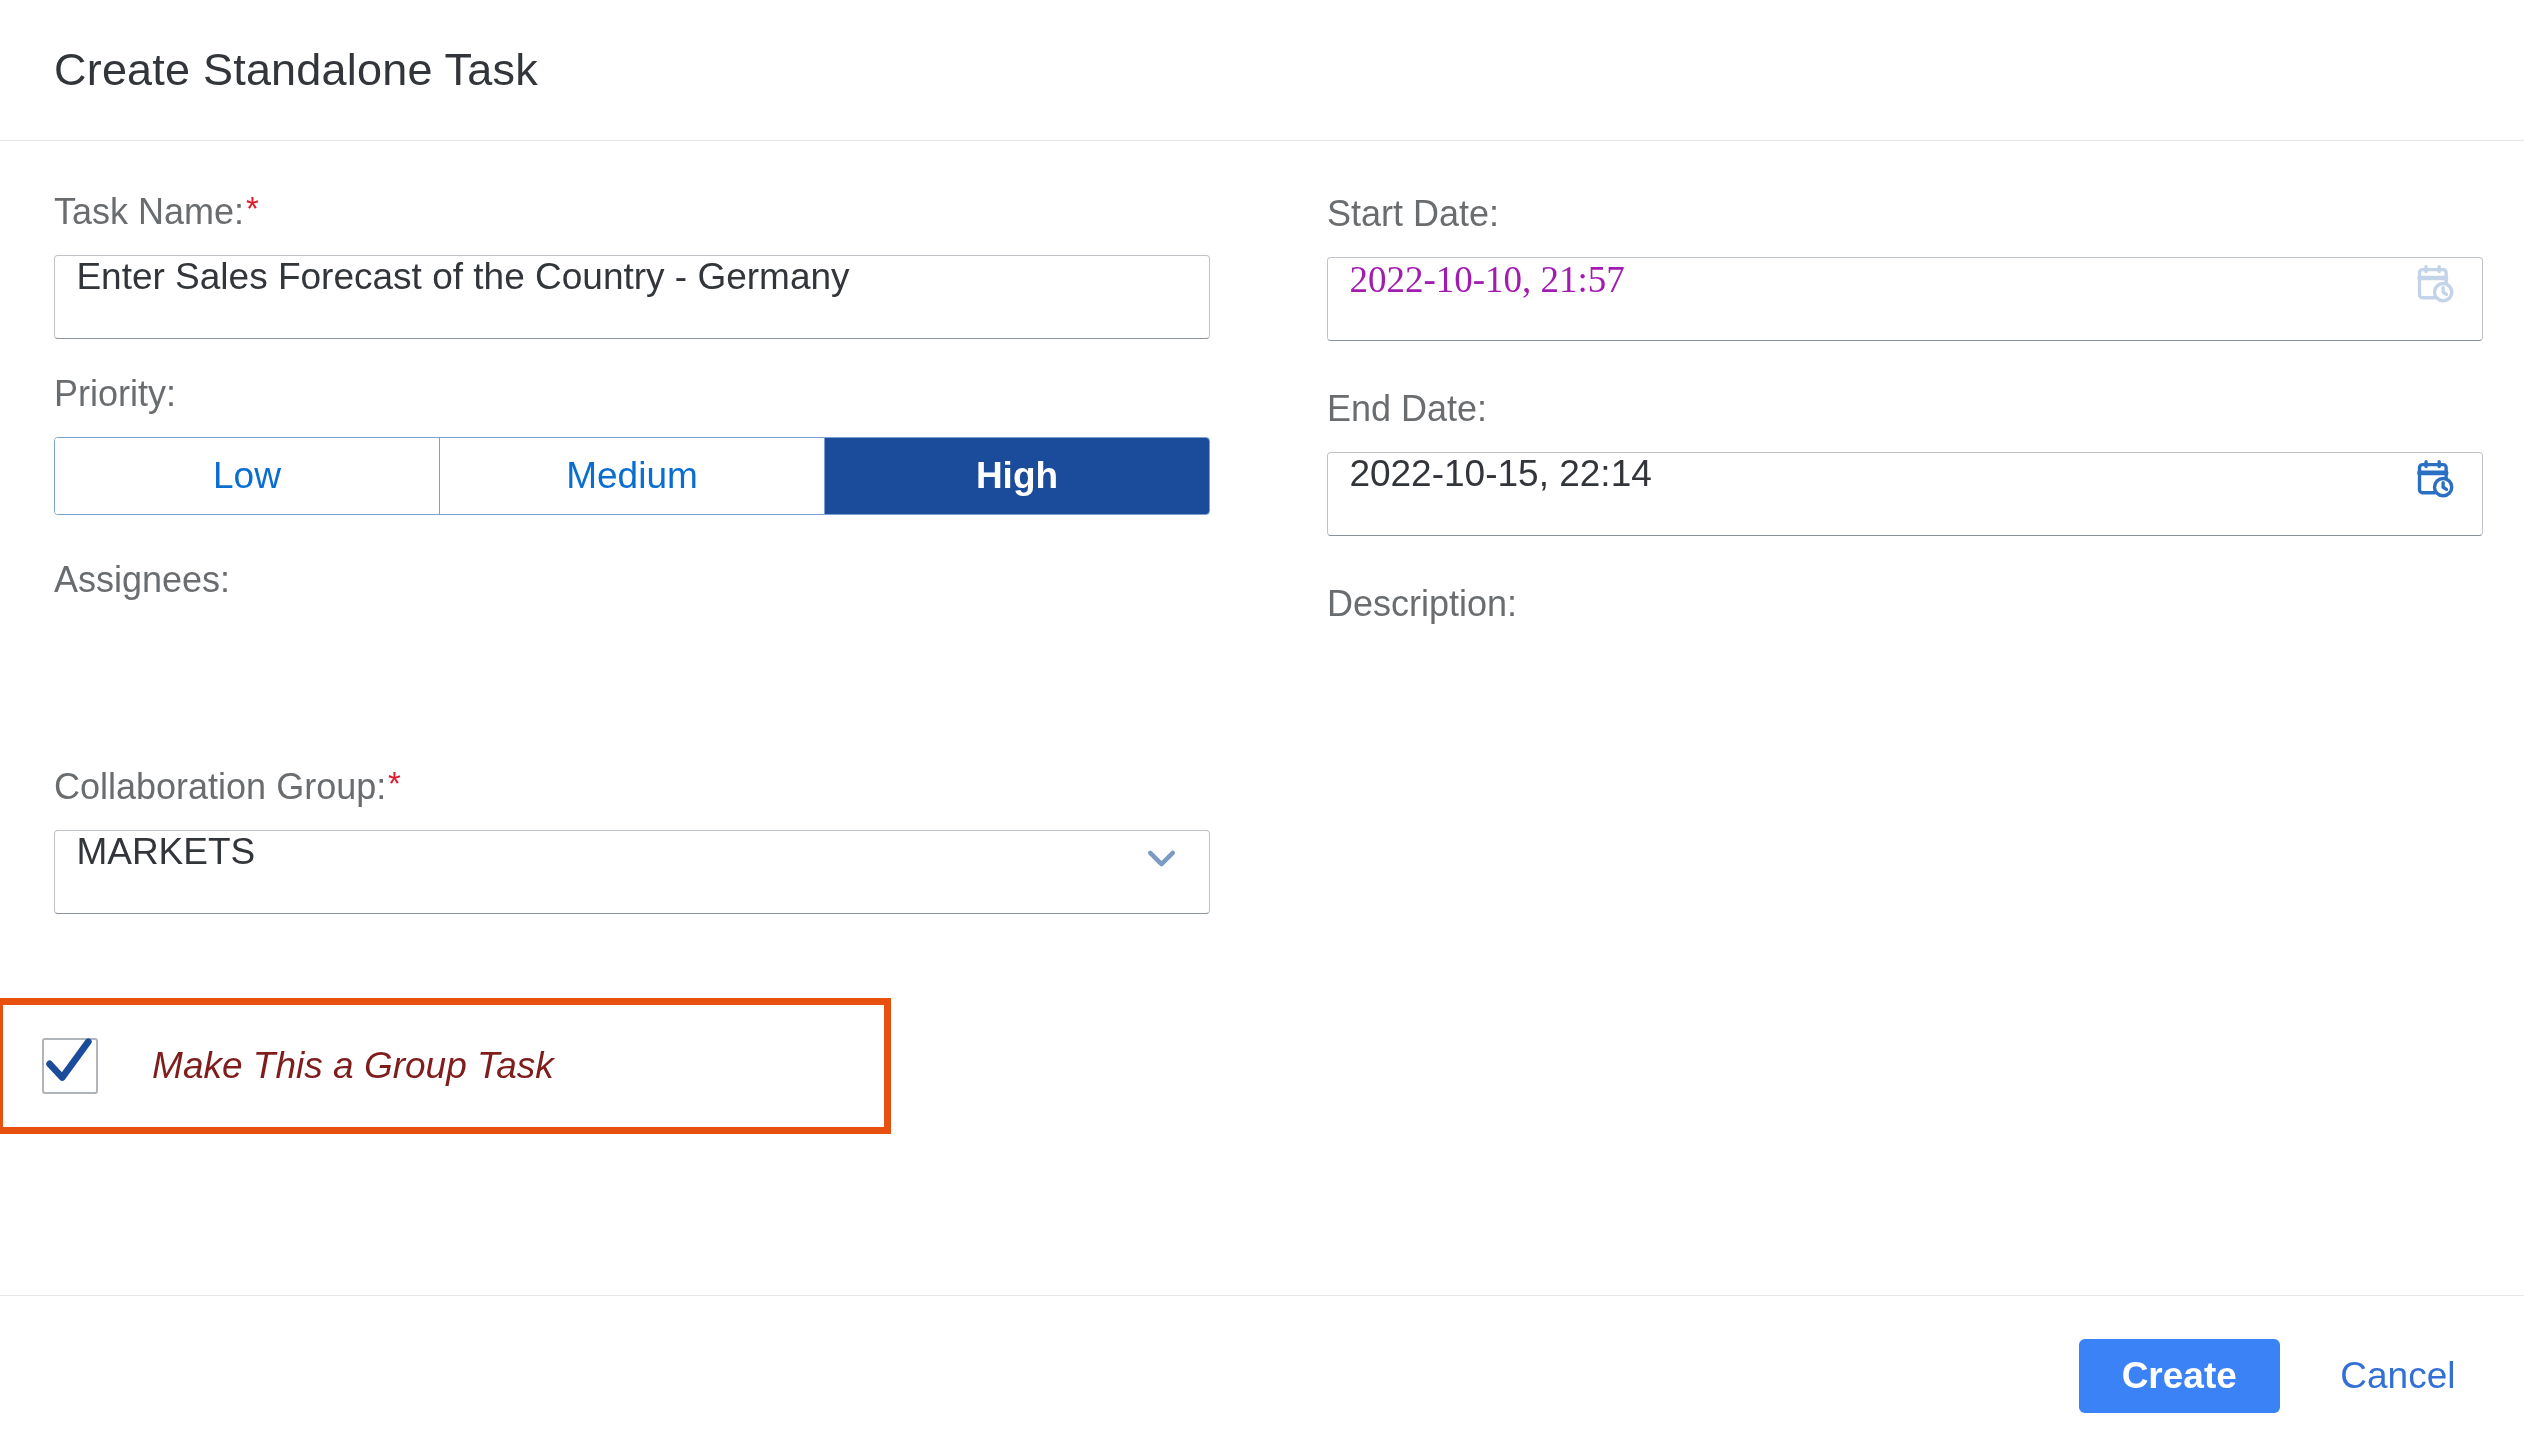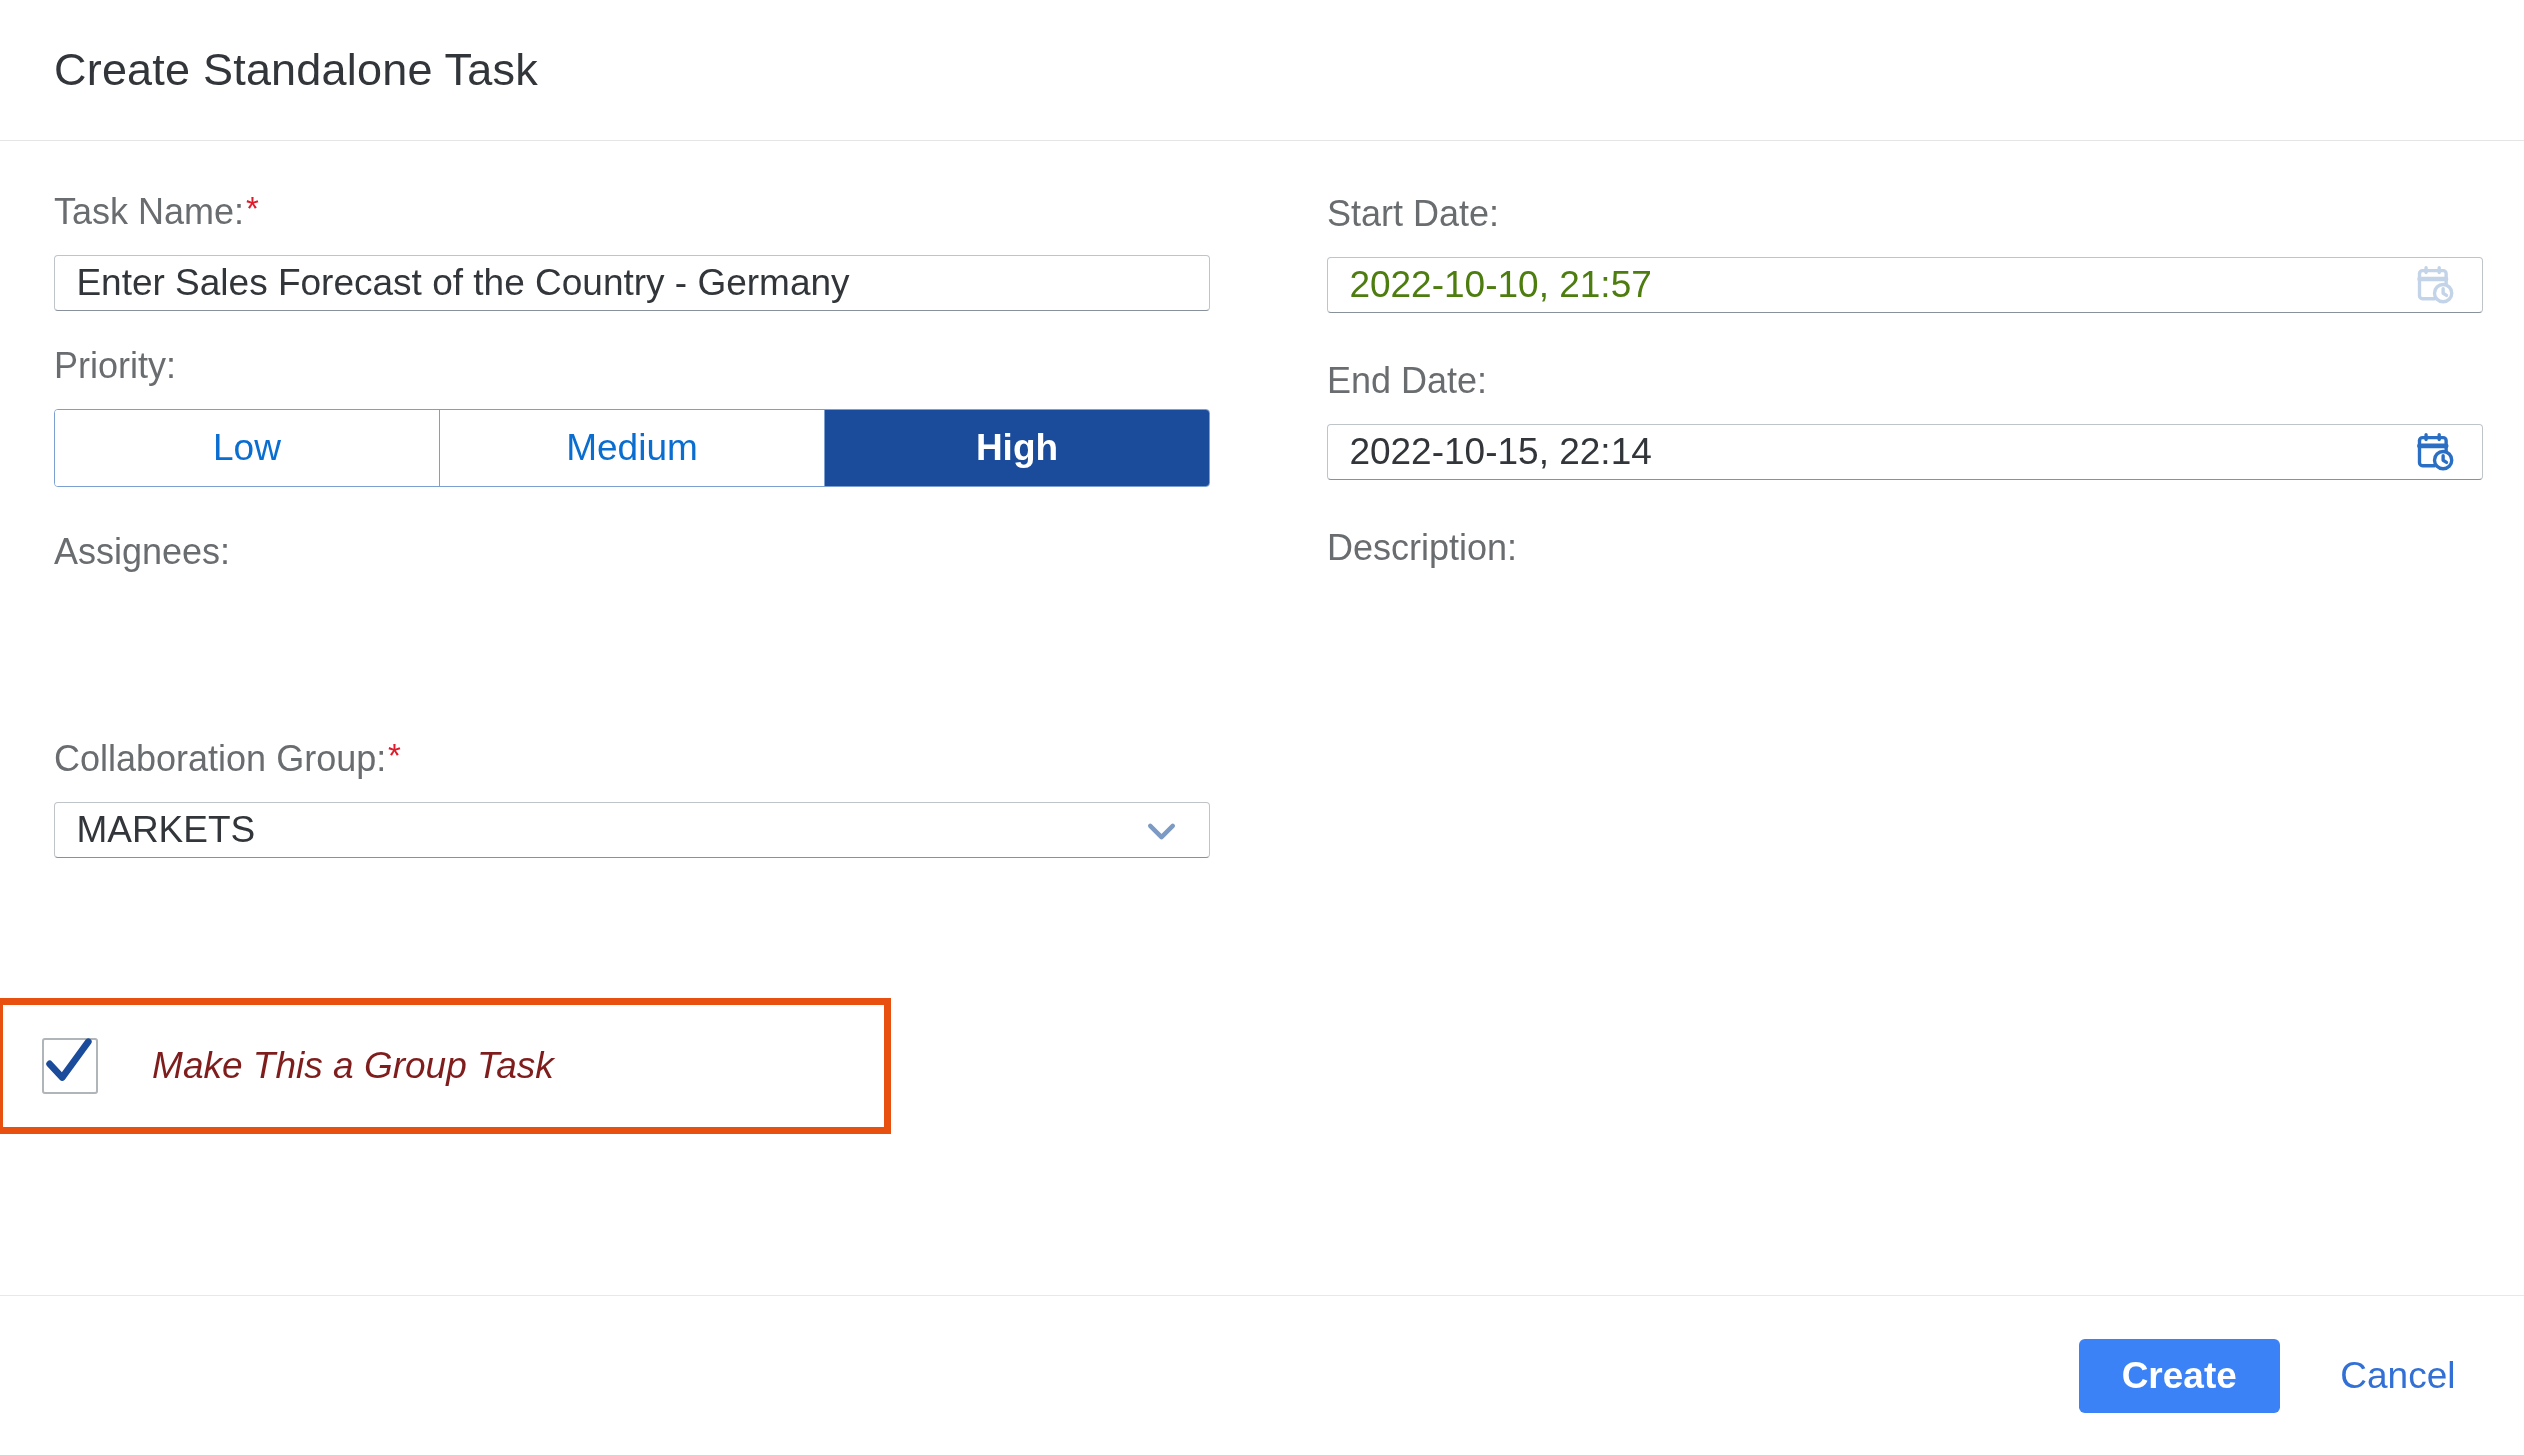--- a/index.html
+++ b/index.html
@@ -71,36 +71,36 @@
   .req-star {
     color: #e01b2b;
     font-size: 33px;
     margin-left: 1.9px;
     position: relative;
     top: -3.9px;
   }
 
   
   .input {
-    height: 56px;
+    height: 84px;
     border: 1.9px solid #bfc4c9;
     border-bottom-color: #89919a;
     border-radius: 3.9px;
     background: #ffffff;
     display: flex;
-    align-items: center;
+    align-items: flex-start;
     padding: 0 21.4px;
     box-sizing: border-box;
     font-size: 37px;
     color: #32363a;
     position: relative;
   }
   .input.narrow { width: 1156px; }
   .input .val { white-space: nowrap; overflow: hidden; text-overflow: ellipsis; }
-  .input .val.placeholder { color: #4d7c0f; }
+  .input .val.placeholder { color: #a21caf; font-family: Liberation Serif, serif; }
 
   .input .icon-slot {
     margin-left: auto;
     display: flex;
     align-items: center;
     justify-content: center;
     width: 52px;
     height: 52px;
     flex: 0 0 52px;
   }

